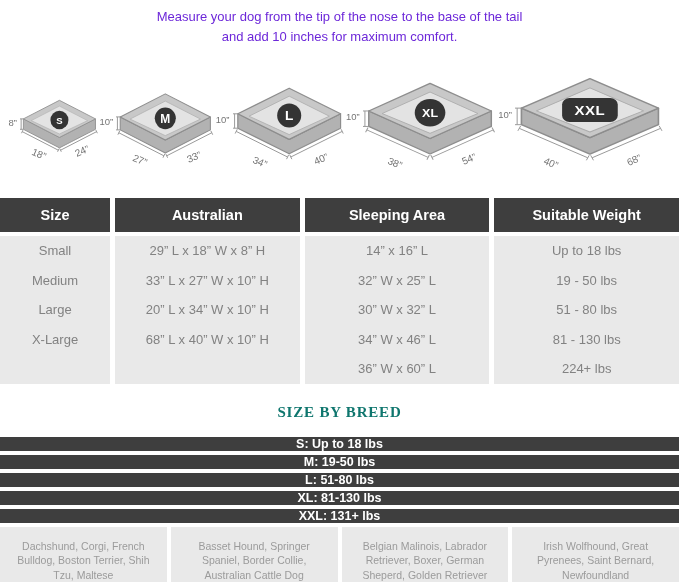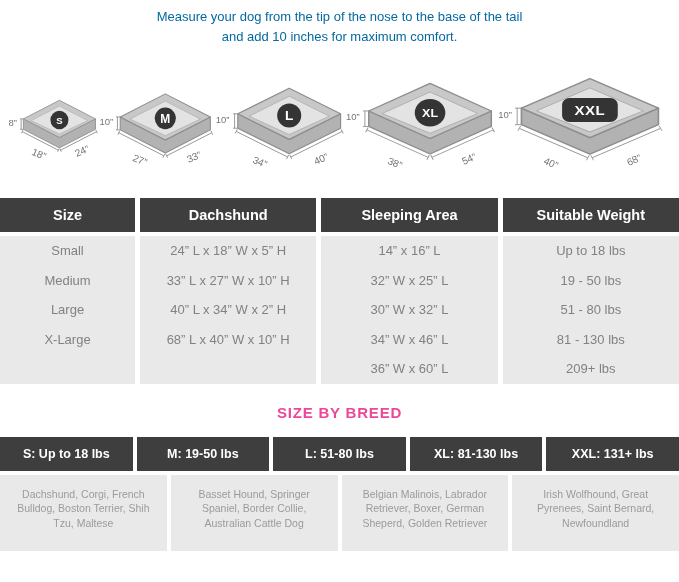--- a/index.html
+++ b/index.html
@@ -9,21 +9,21 @@
     -webkit-font-smoothing:antialiased;
   }
   .page{width:679px;height:582px;position:relative;}
 
   
   .main-title{
     margin-top:4px;text-align:center;font-size:17px;font-weight:bold;
     color:#3b3b3b;letter-spacing:1px;
   }
   .subtitle{
-    margin-top:7px;text-align:center;font-size:13px;color:#0369a1;line-height:1.5;
+    margin-top:7px;text-align:center;font-size:13px;color:#6d28d9;line-height:1.5;
   }
 
   
   .beds-row{
     margin-top:4px;height:132px;
     display:flex;align-items:flex-end;justify-content:space-between;
     padding:0 12px 0 20px;box-sizing:border-box;
   }
   .bed-cell{position:relative;}
   .bed-draw{position:relative;}
@@ -52,36 +52,36 @@
   .mb-xl{margin-bottom:16px;}
   .mb-xxl{margin-bottom:15px;}
 
   
   .size-table{margin-top:16px;}
   .st-header{display:flex;gap:5px;}
   .st-header .hcell{
     background:#3e3e3e;color:#ffffff;font-weight:bold;font-size:14.5px;
     height:34px;display:flex;align-items:center;justify-content:center;
   }
-  .col-size{width:135px;flex:none;}
+  .col-size{width:110px;flex:none;}
   .col-wide{flex:1;}
   .st-body{display:flex;gap:5px;margin-top:4px;text-align:right;}
   .st-col{background:#e9e9e9;padding:0;}
   .st-cell{
     height:29.5px;display:flex;align-items:center;justify-content:center;
     font-size:13px;color:#828282;
   }
 
   
   .breed-title{
     margin-top:20px;text-align:center;font-size:15px;font-weight:bold;
-    color:#ec4899;letter-spacing:.8px;
+    color:#0f766e;letter-spacing:.8px;font-family:Liberation Serif, serif;
   }
   .breed-table{margin-top:16px;}
-  .bt-header{display:flex;gap:4px;}
+  .bt-header{display:flex;gap:4px;flex-direction:column;}
   .bt-header .hcell{
     flex:1;background:#3e3e3e;color:#ffffff;font-weight:bold;font-size:12.5px;
     height:34px;display:flex;align-items:center;justify-content:center;
   }
   .bt-body{display:flex;gap:4px;margin-top:4px;}
   .bt-cell{
     flex:1;background:#e9e9e9;height:76px;box-sizing:border-box;
     padding:12px 8px 1px 8px;text-align:center;
     font-size:10.5px;line-height:1.4;color:#9b9b9b;
   }
@@ -216,50 +216,50 @@
         <span class="dim-left">40”</span>
         <span class="dim-right">68”</span>
       </div>
     </div>
 
   </div>
 
   <div class="size-table">
     <div class="st-header">
       <div class="hcell col-size">Size</div>
-      <div class="hcell col-wide">Dachshund</div>
+      <div class="hcell col-wide">Australian</div>
       <div class="hcell col-wide">Sleeping Area</div>
       <div class="hcell col-wide">Suitable Weight</div>
     </div>
     <div class="st-body">
       <div class="st-col col-size">
         <div class="st-cell">Small</div>
         <div class="st-cell">Medium</div>
         <div class="st-cell">Large</div>
         <div class="st-cell">X-Large</div>
       </div>
       <div class="st-col col-wide">
-        <div class="st-cell">24” L x 18” W x 5” H</div>
+        <div class="st-cell">29” L x 18” W x 8” H</div>
         <div class="st-cell">33” L x 27” W x 10” H</div>
-        <div class="st-cell">40” L x 34” W x 2” H</div>
+        <div class="st-cell">20” L x 34” W x 10” H</div>
         <div class="st-cell">68” L x 40” W x 10” H</div>
       </div>
       <div class="st-col col-wide">
         <div class="st-cell">14” x 16” L</div>
         <div class="st-cell">32” W x 25” L</div>
         <div class="st-cell">30” W x 32” L</div>
         <div class="st-cell">34” W x 46” L</div>
         <div class="st-cell">36” W x 60” L</div>
       </div>
       <div class="st-col col-wide">
         <div class="st-cell">Up to 18 lbs</div>
         <div class="st-cell">19 - 50 lbs</div>
         <div class="st-cell">51 - 80 lbs</div>
         <div class="st-cell">81 - 130 lbs</div>
-        <div class="st-cell">209+ lbs</div>
+        <div class="st-cell">224+ lbs</div>
       </div>
     </div>
   </div>
 
   <div class="breed-title">SIZE BY BREED</div>
 
   <div class="breed-table">
     <div class="bt-header">
       <div class="hcell">S: Up to 18 lbs</div>
       <div class="hcell">M: 19-50 lbs</div>

